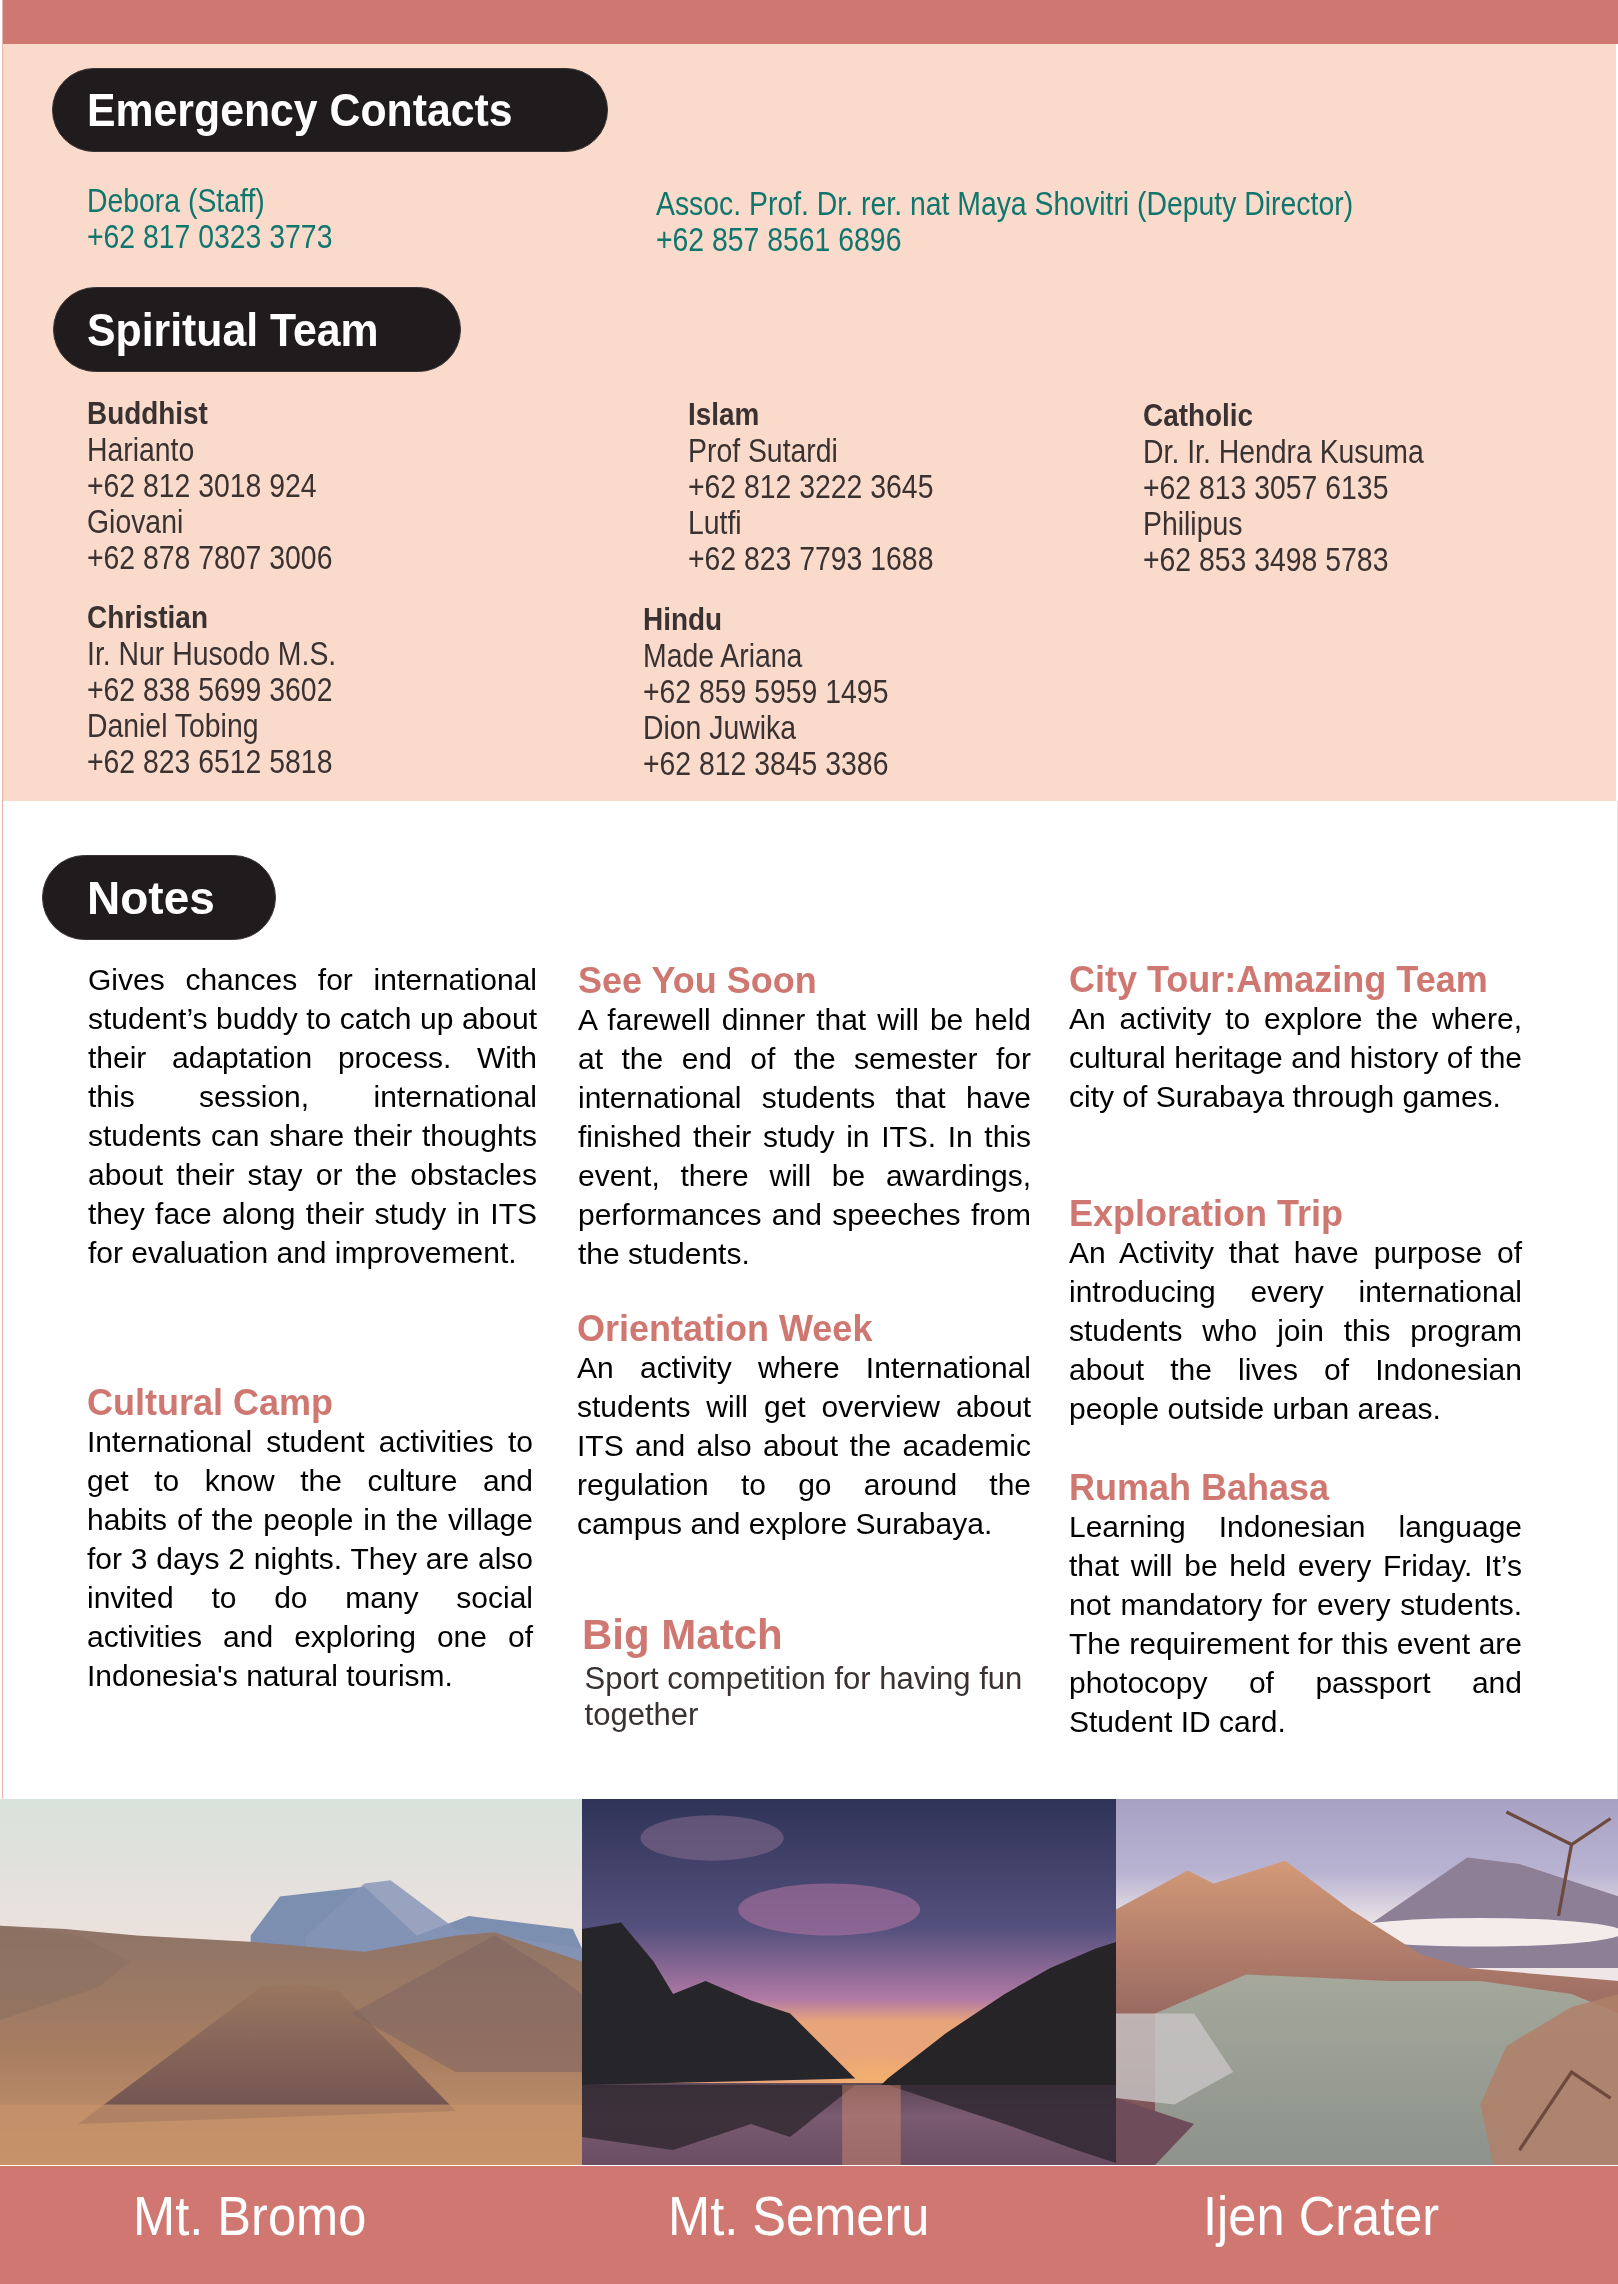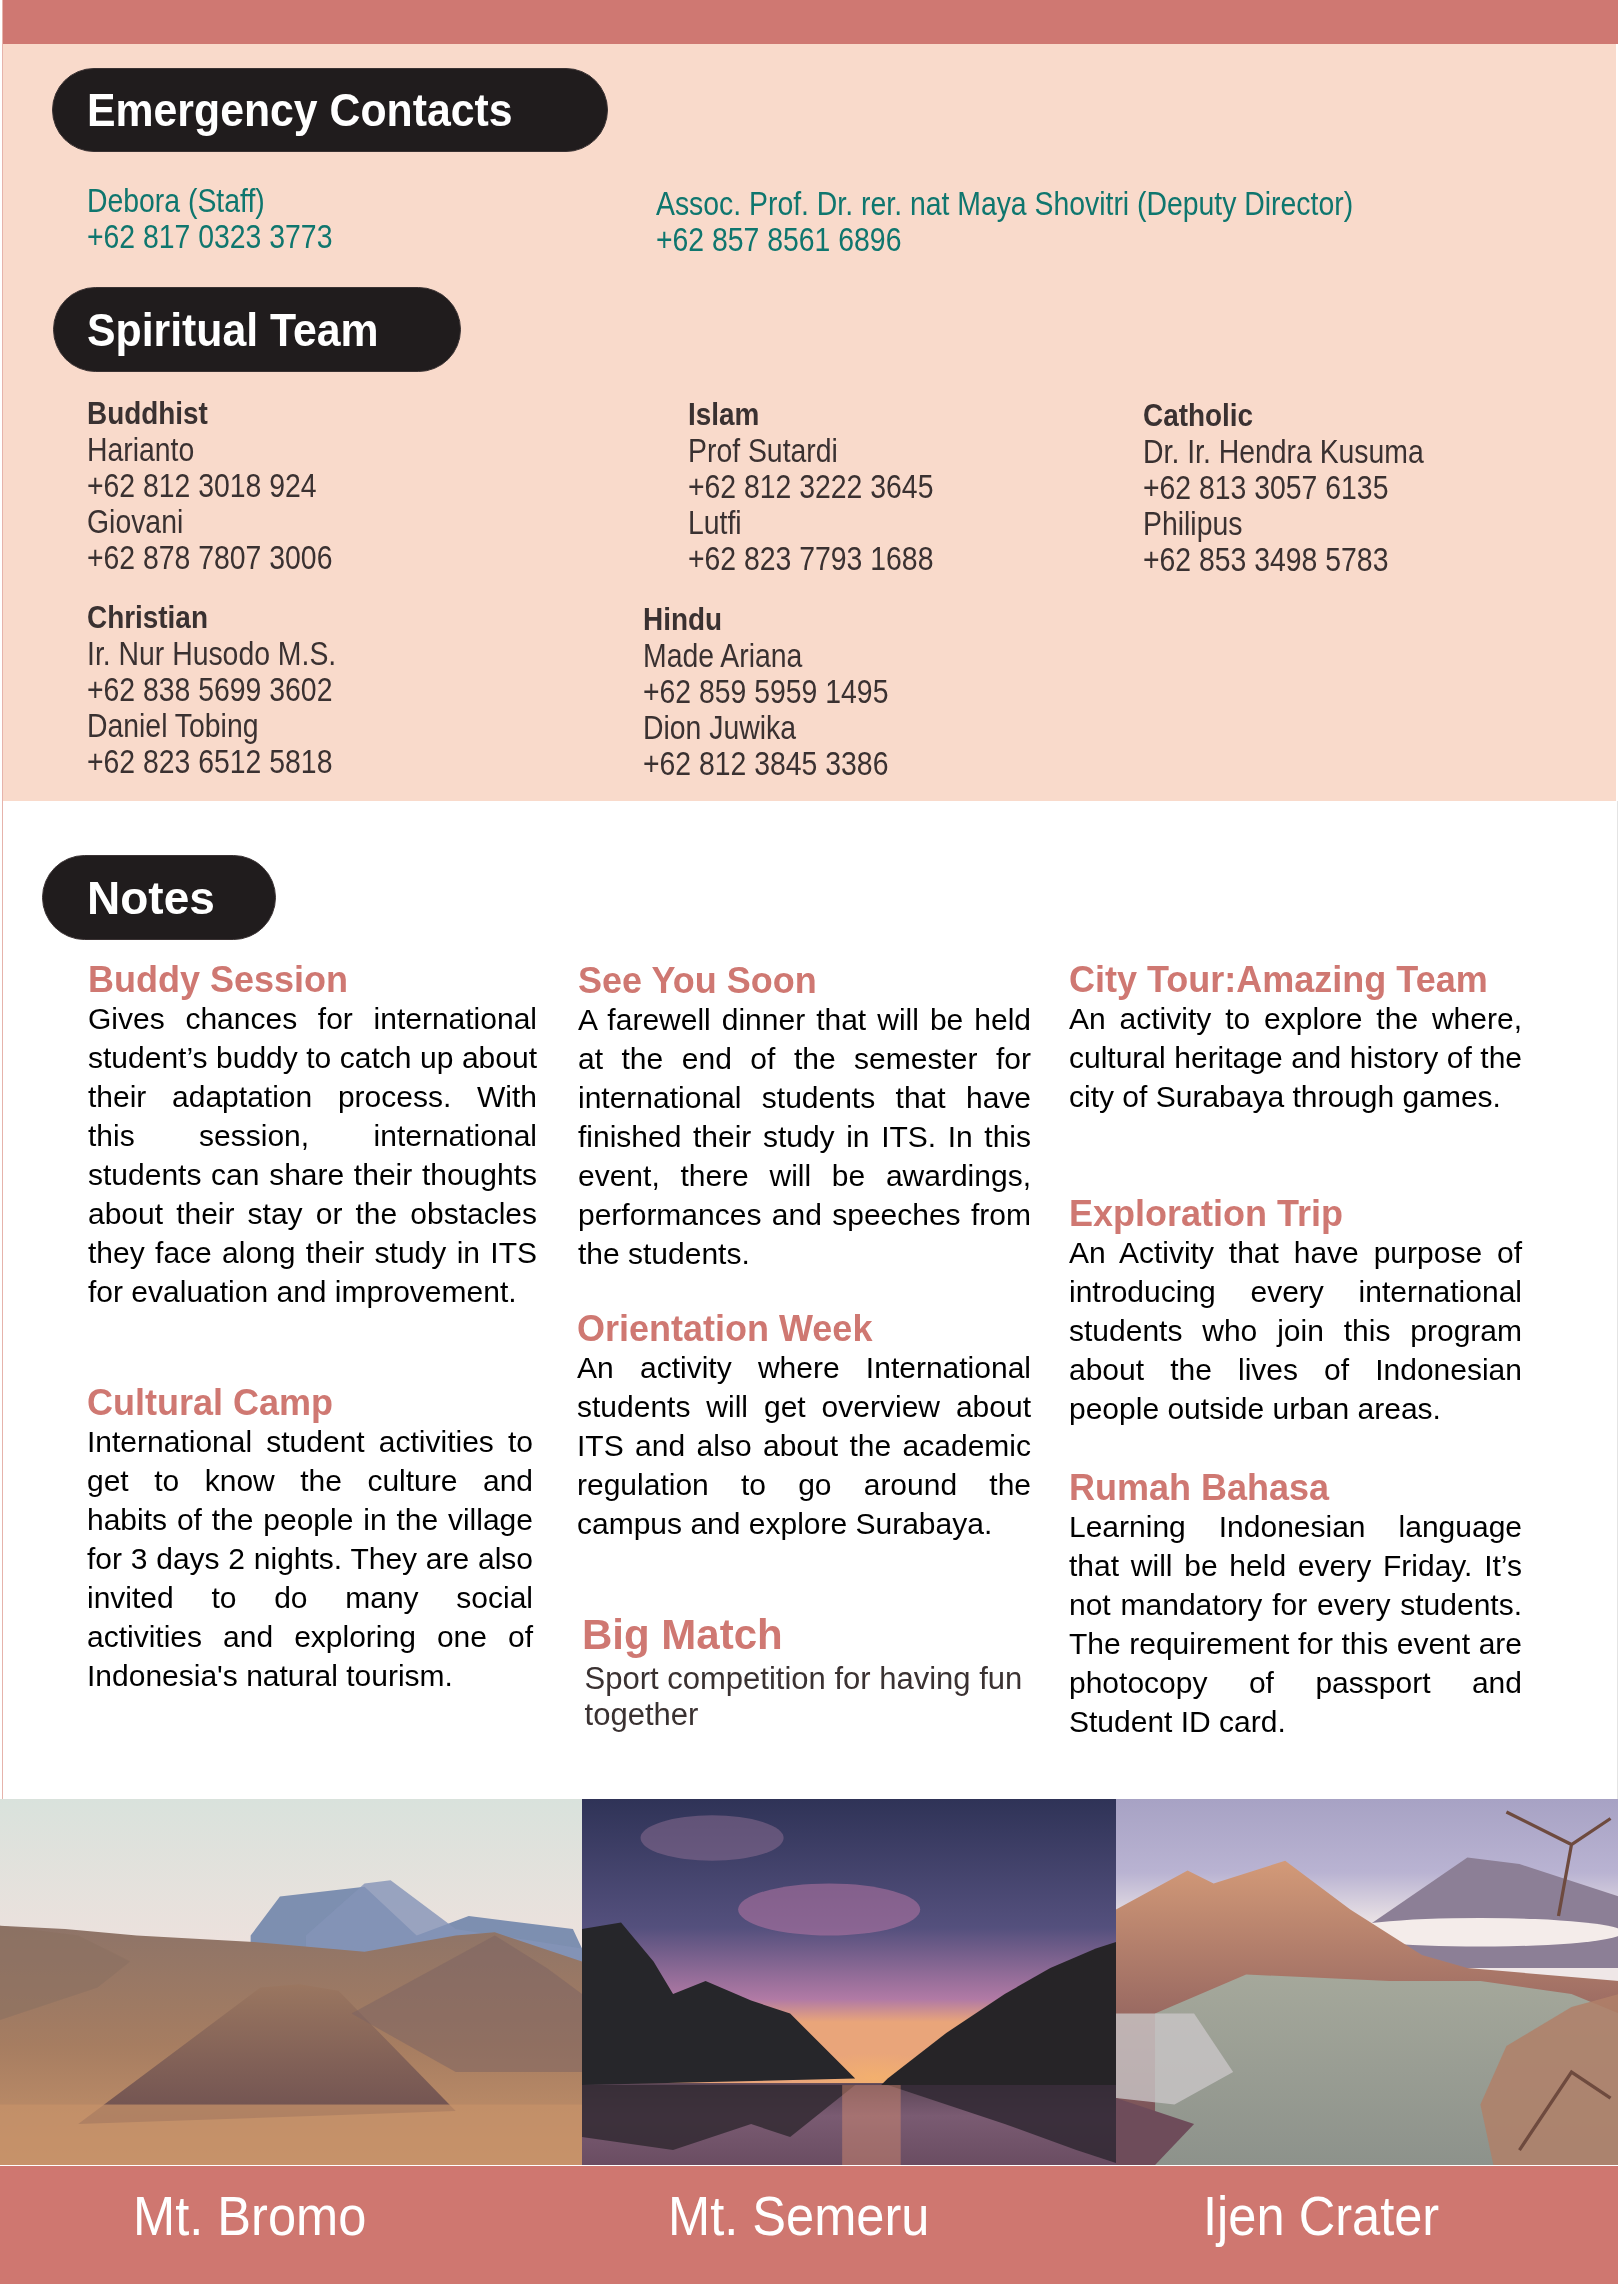--- a/index.html
+++ b/index.html
@@ -123,21 +123,20 @@
   <span class="ln">+62 859 5959 1495</span>
   <span class="ln">Dion Juwika</span>
   <span class="ln">+62 812 3845 3386</span>
 </div>
 
 <div id="pill-notes" class="pill">
   <span>Notes</span>
 </div>
 
 <div class="note" style="left:88px; top:960px; width:449px;">
-  <span class="nh">Buddy Session</span>
   <span class="nb">Gives chances for international student’s  buddy to catch up about their adaptation process. With this session, international students can share their thoughts  about their stay or the obstacles they face along their study in ITS for evaluation and improvement.</span>
 </div>
 <div class="note" style="left:87px; top:1383px; width:446px;">
   <span class="nh">Cultural Camp</span>
   <span class="nb">International student activities to get to know the culture and habits of the people in the village for 3 days 2 nights. They are also invited to do many social activities and exploring one of Indonesia's natural tourism.</span>
 </div>
 
 <div class="note" style="left:578px; top:961px; width:453px;">
   <span class="nh">See You Soon</span>
   <span class="nb">A farewell dinner that will be held at the end of the semester for international students that have finished their study in ITS. In this event, there will be awardings, performances and speeches from the students.</span>

